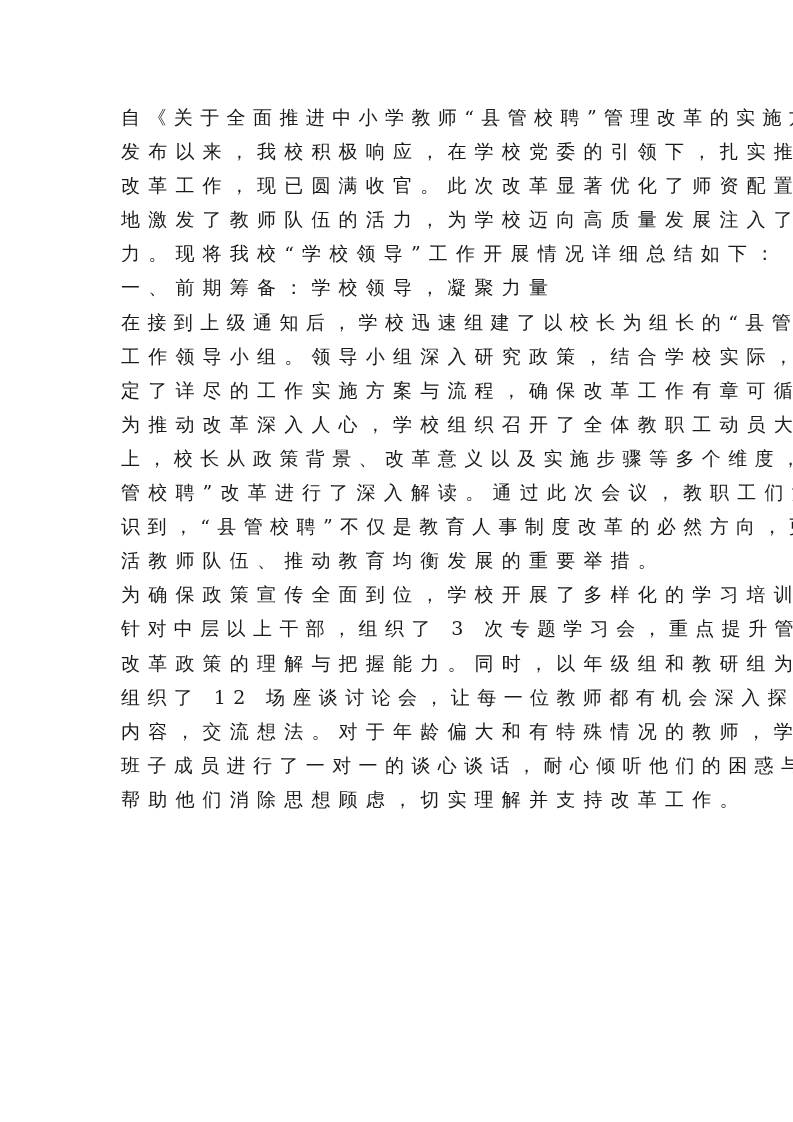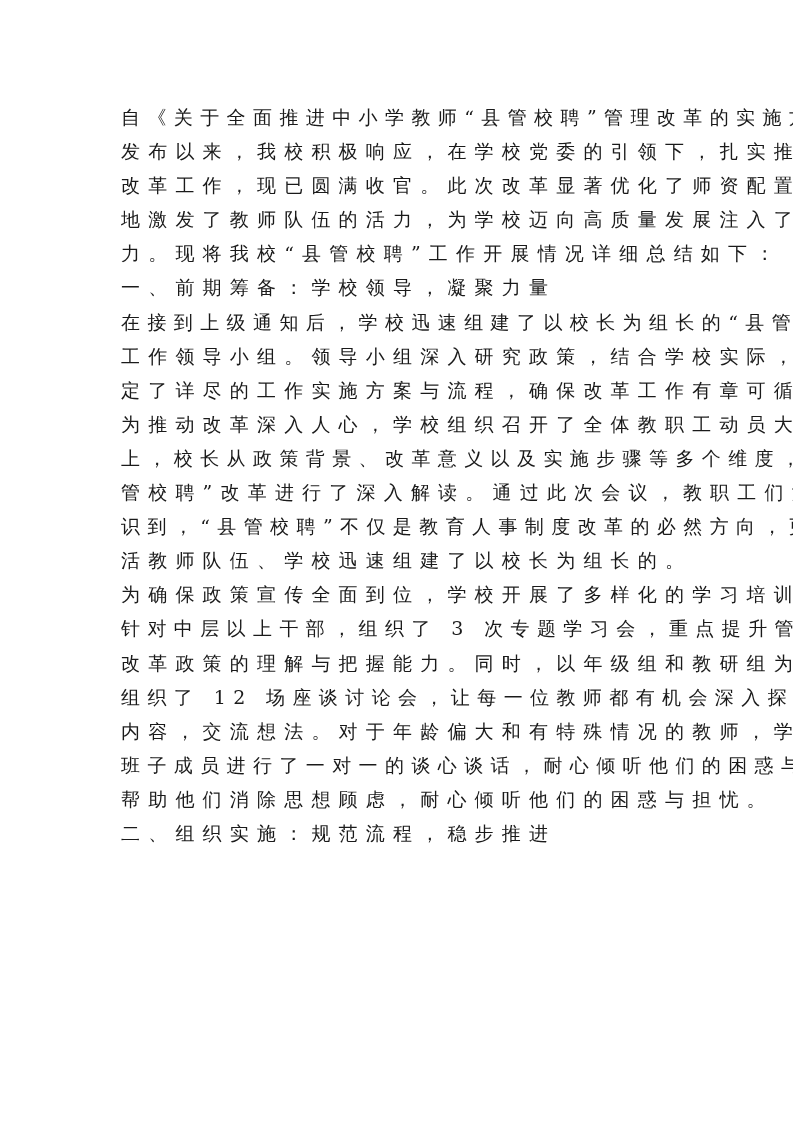--- a/index.html
+++ b/index.html
@@ -18,31 +18,30 @@
   .line.heading { letter-spacing:8.2px; }
 </style>
 </head>
 <body>
 
 <div class="page">
   <div class="line tight">自《关于全面推进中小学教师“县管校聘”管理改革的实施方案》</div>
   <div class="line">发布以来，我校积极响应，在学校党委的引领下，扎实推进此项</div>
   <div class="line">改革工作，现已圆满收官。此次改革显著优化了师资配置，极大</div>
   <div class="line">地激发了教师队伍的活力，为学校迈向高质量发展注入了强劲动</div>
-  <div class="line">力。现将我校“县管校聘”工作开展情况详细总结如下：</div>
+  <div class="line">力。现将我校“学校领导”工作开展情况详细总结如下：</div>
   <div class="line heading">一、前期筹备：学校领导，凝聚力量</div>
   <div class="line tight">在接到上级通知后，学校迅速组建了以校长为组长的“县管校聘”</div>
   <div class="line">工作领导小组。领导小组深入研究政策，结合学校实际，精心制</div>
   <div class="line">定了详尽的工作实施方案与流程，确保改革工作有章可循。</div>
   <div class="line">为推动改革深入人心，学校组织召开了全体教职工动员大会。会</div>
   <div class="line tight">上，校长从政策背景、改革意义以及实施步骤等多个维度，对“县</div>
   <div class="line">管校聘”改革进行了深入解读。通过此次会议，教职工们深刻认</div>
   <div class="line tight">识到，“县管校聘”不仅是教育人事制度改革的必然方向，更是激</div>
-  <div class="line">活教师队伍、学校迅速组建了以校长为组长的。</div>
+  <div class="line">活教师队伍、推动教育均衡发展的重要举措。</div>
   <div class="line">为确保政策宣传全面到位，学校开展了多样化的学习培训活动。</div>
   <div class="line tight">针对中层以上干部，组织了 3 次专题学习会，重点提升管理层对</div>
   <div class="line">改革政策的理解与把握能力。同时，以年级组和教研组为单位，</div>
   <div class="line tight">组织了 12 场座谈讨论会，让每一位教师都有机会深入探讨改革</div>
   <div class="line">内容，交流想法。对于年龄偏大和有特殊情况的教师，学校领导</div>
   <div class="line tight">班子成员进行了一对一的谈心谈话，耐心倾听他们的困惑与担忧，</div>
-  <div class="line">帮助他们消除思想顾虑，耐心倾听他们的困惑与担忧。</div>
-  <div class="line heading">二、组织实施：规范流程，稳步推进</div>
+  <div class="line">帮助他们消除思想顾虑，切实理解并支持改革工作。</div>
 </div>
 
 </body></html>

